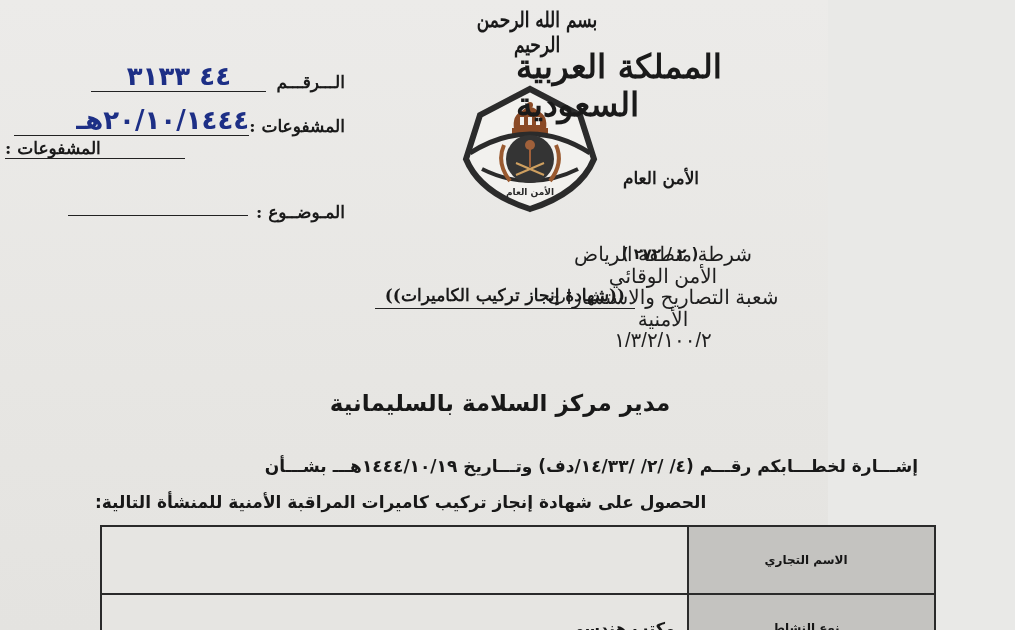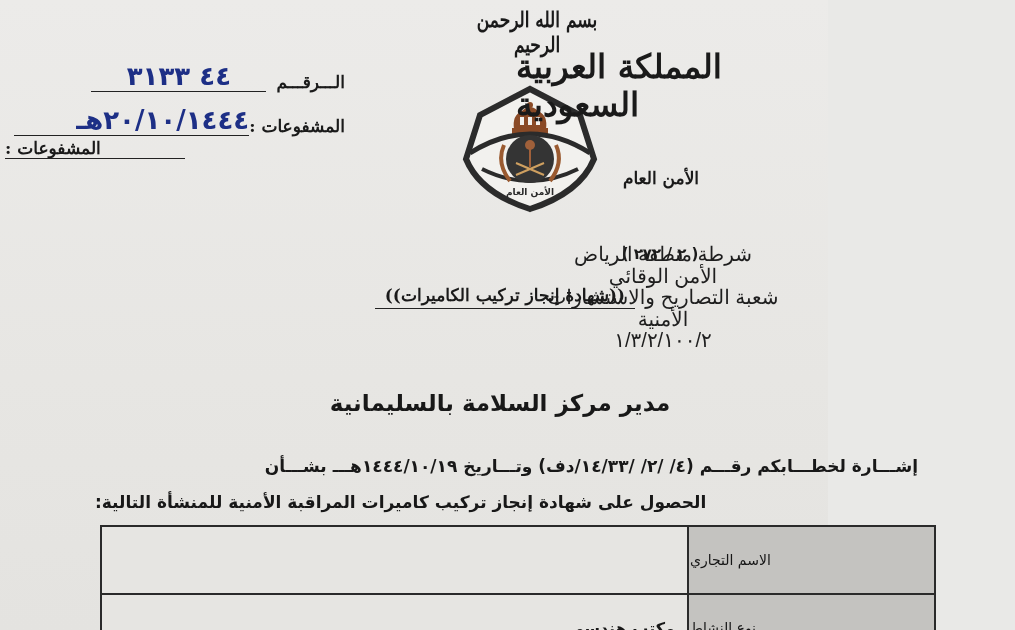--- a/index.html
+++ b/index.html
@@ -21,21 +21,21 @@
   .meta-row{right:0;height:30px;display:flex;align-items:flex-end;}
   .meta-label{font-family:"DejaVu Serif",serif;font-weight:bold;font-size:17px;color:#1a1a1a;white-space:nowrap;}
   .meta-line{border-bottom:1.5px solid #222;height:0;}
   .handwritten{font-family:"DejaVu Sans",sans-serif;color:#1d2f86;font-size:26px;font-weight:bold;letter-spacing:3px;white-space:nowrap;}
   
   .addressee{left:300px;top:390px;width:400px;text-align:center;font-weight:bold;font-size:23px;color:#181818;}
   .para{left:95px;width:823px;font-weight:bold;font-size:17px;color:#181818;white-space:nowrap;}
   
   table.info{position:absolute;left:100px;top:525px;width:836px;border-collapse:collapse;}
   table.info td{border:2px solid #2a2a2a;height:64px;vertical-align:middle;}
-  table.info td.lbl{width:232px;background:#c4c3c0;text-align:left;padding-right:12px;font-weight:normal;font-size:14px;color:#161616;}
+  table.info td.lbl{width:232px;background:#c4c3c0;text-align:center;padding-right:12px;font-weight:bold;font-size:12px;color:#161616;}
   table.info td.val{background:#e6e5e2;text-align:right;padding-right:12px;font-weight:bold;font-size:16px;color:#181818;}
 </style>
 </head>
 <body>
 
 <div class="page">
 
   <div class="abs basmala rtl">بسم الله الرحمن الرحيم</div>
 
   <div class="abs emblem">
@@ -82,20 +82,24 @@
       <span class="handwritten meta-line" style="width:175px;height:28px;line-height:26px;text-align:center;">٤٤ ٣١٣٣</span>
     </div>
     <div class="abs meta-row" style="top:44px;width:340px;">
       <span class="meta-label">المشفوعات :</span>
       <span class="handwritten meta-line" style="width:235px;height:28px;line-height:26px;text-align:right;">٢٠/١٠/١٤٤٤هـ</span>
     </div>
     <div class="abs meta-row" style="top:76px;width:340px;flex-direction:column;">
       <span class="meta-label">المشفوعات :</span>
       <span class="meta-line" style="width:180px;margin-right:8px;margin-bottom:6px;"></span>
     </div>
+    <div class="abs meta-row" style="top:130px;width:340px;">
+      <span class="meta-label">المـوضــوع :</span>
+      <span class="meta-line" style="width:180px;margin-right:8px;margin-bottom:6px;"></span>
+    </div>
   </div>
 
   <div class="abs cert-title rtl">((شهادة إنجاز تركيب الكاميرات))</div>
 
   <div class="abs addressee rtl">مدير مركز  السلامة بالسليمانية</div>
 
   <div class="abs para rtl" style="top:456px;text-align:justify;">إشـــارة لخطـــابكم رقـــم  (٤/    /٢/    /١٤/٣٣/دف) وتـــاريخ   ١٤٤٤/١٠/١٩هـــ  بشـــأن</div>
   <div class="abs para rtl" style="top:492px;text-align:left;">الحصول على شهادة إنجاز تركيب كاميرات المراقبة الأمنية للمنشأة التالية:</div>
 
   <table class="info rtl">

